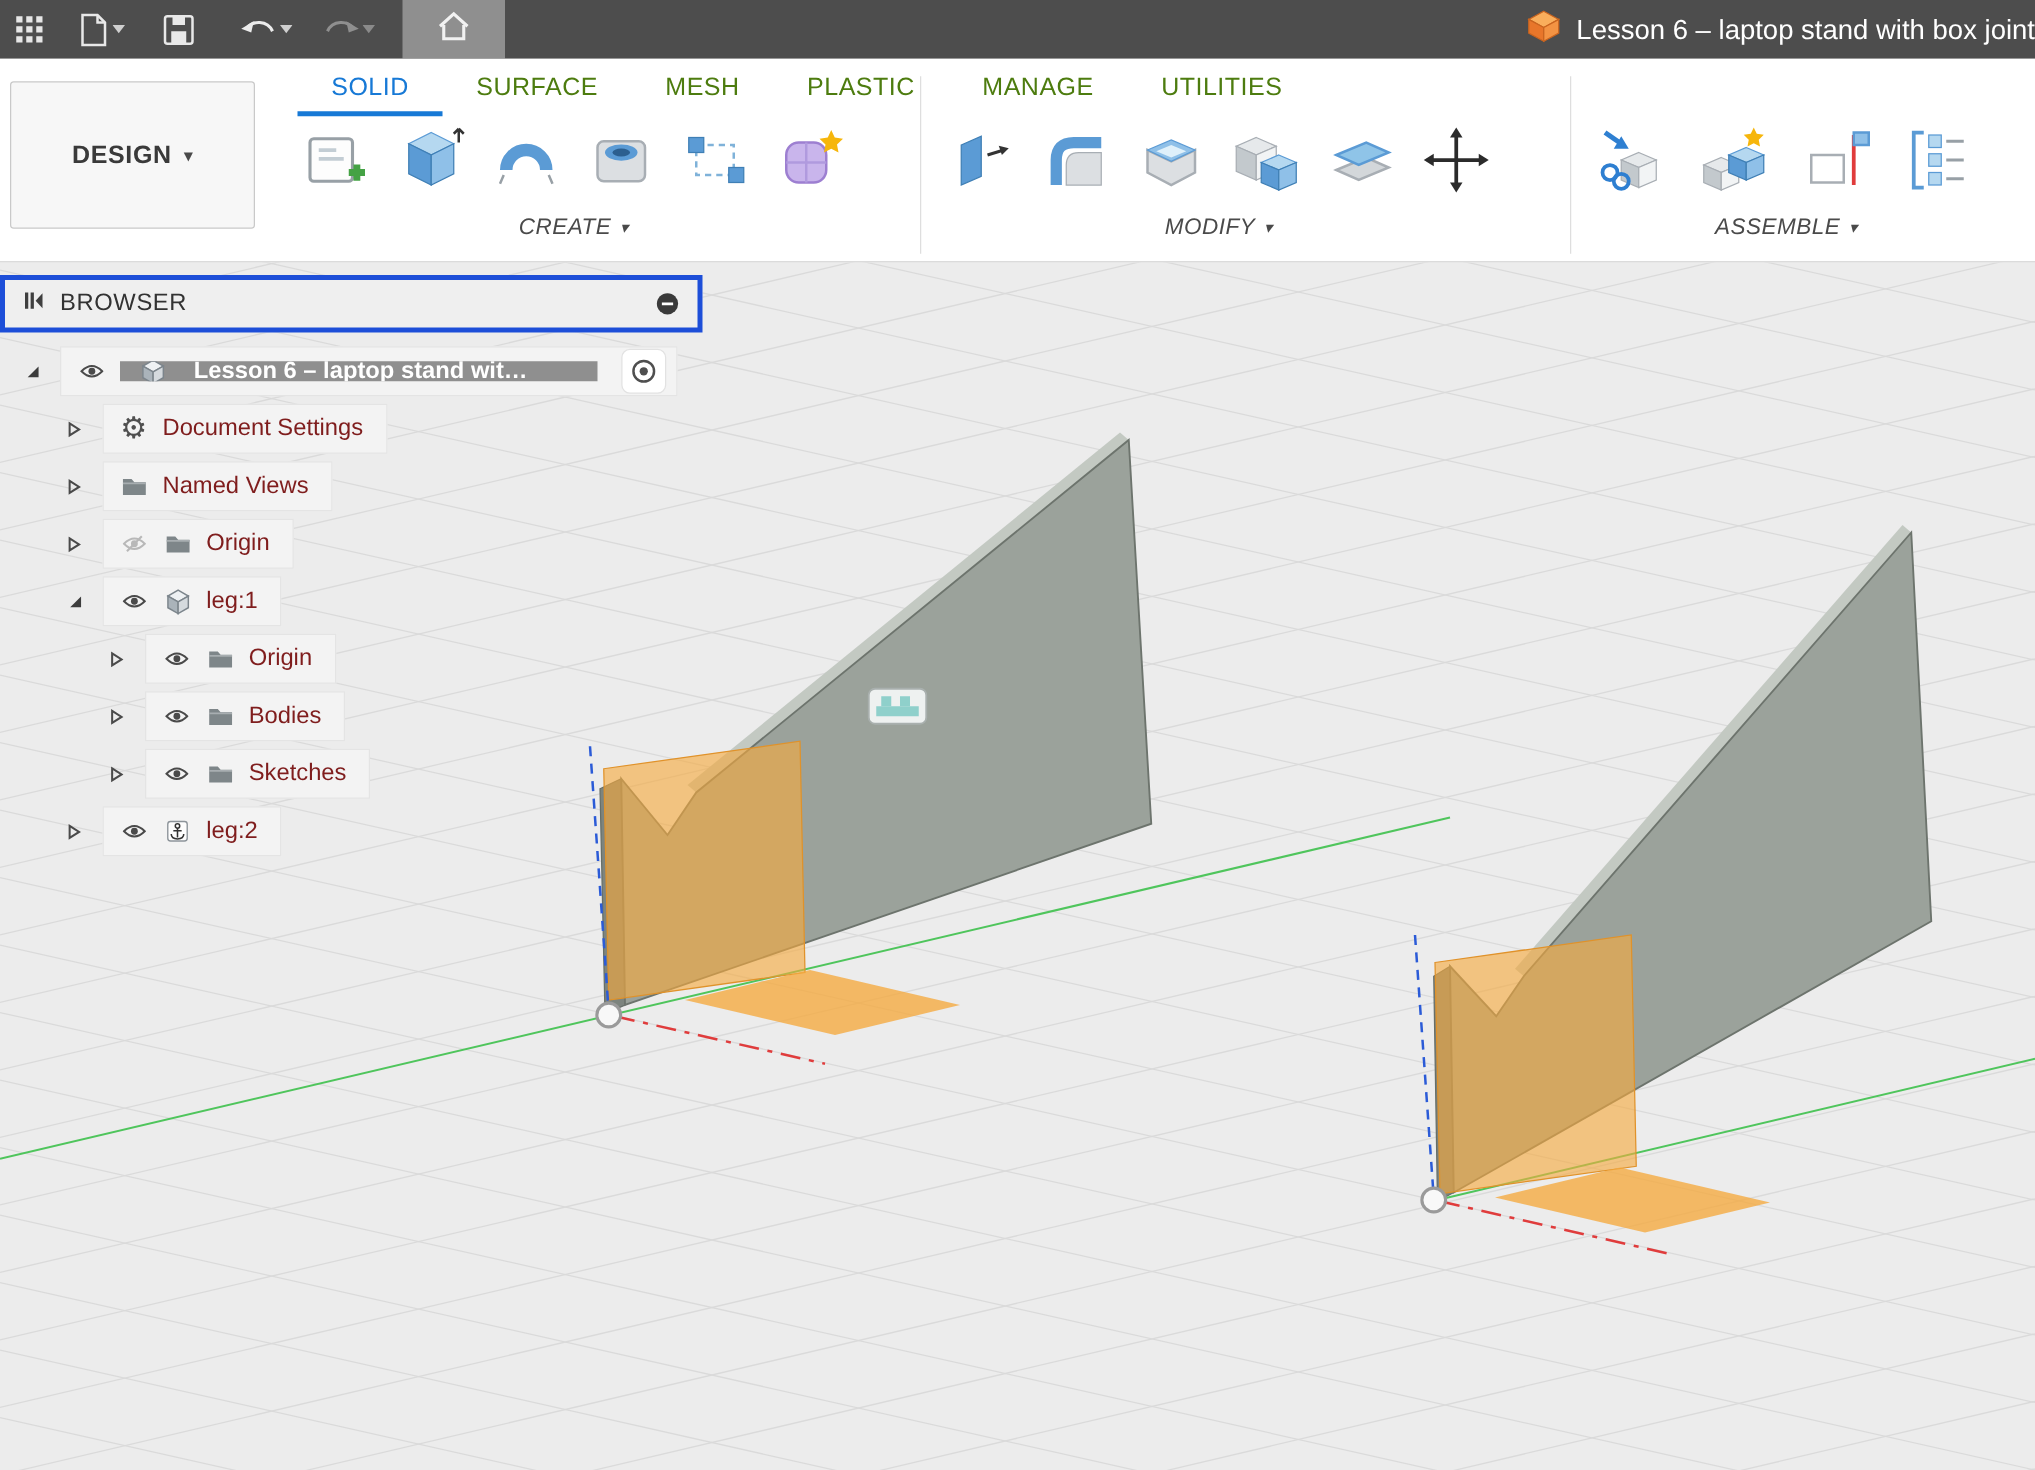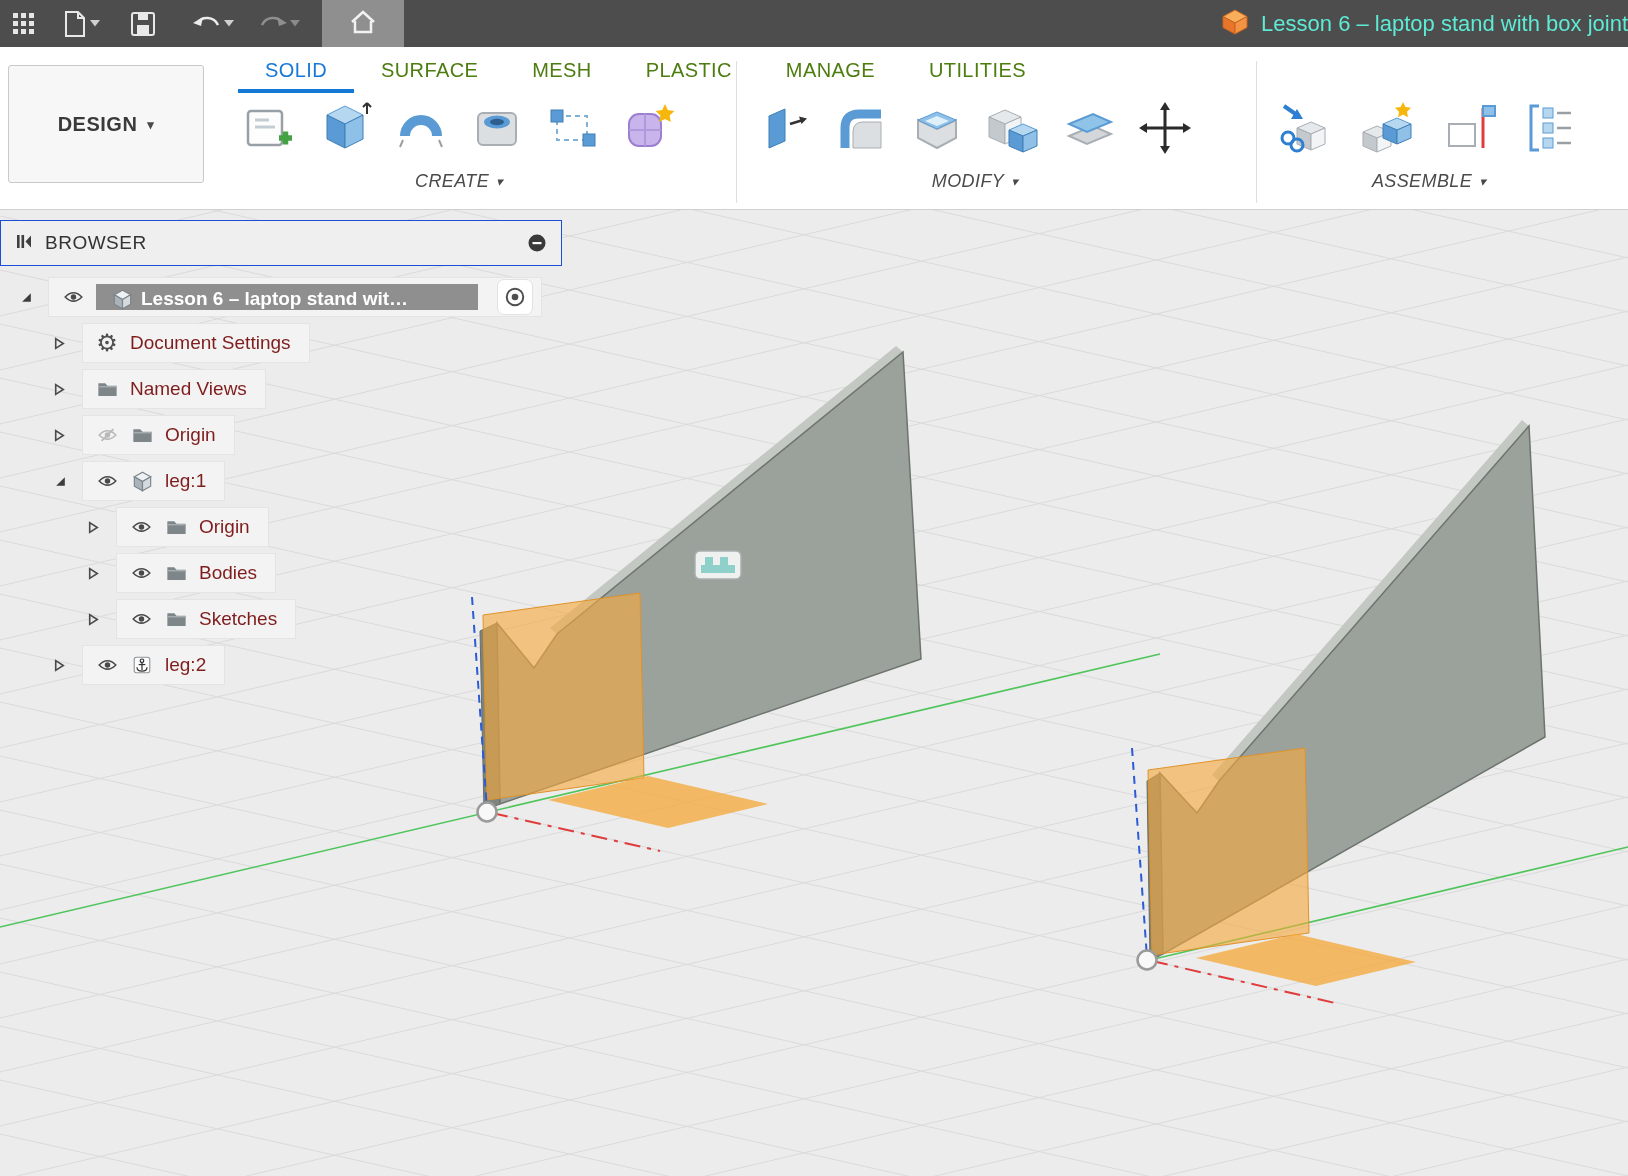--- a/index.html
+++ b/index.html
@@ -7,21 +7,21 @@
   .app { position:relative; width:1628px; height:1176px; overflow:hidden; background:#ececec; }
 
   
   .qat { position:absolute; top:0; left:0; width:100%; height:47px; background:#4d4d4d;
          display:flex; align-items:center; overflow:hidden; }
   .qat-btn { display:flex; align-items:center; justify-content:center; height:47px; padding:0 6px; }
   .qat-caret { margin-left:2px; display:flex; align-items:center; }
   .home-btn { width:82px; height:47px; background:#8f8f8f; display:flex; align-items:center;
               justify-content:center; margin-left:16px; }
   .qat-right { margin-left:auto; display:flex; align-items:center; gap:12px; overflow:hidden; }
-  .doc-title { color:#5eead4; font-size:22px; white-space:nowrap; }
+  .doc-title { color:#ffffff; font-size:22px; white-space:nowrap; }
 
   
   .ribbon { position:absolute; top:47px; left:0; width:100%; height:163px; background:#ffffff;
             border-bottom:1px solid #d0d0d0; }
   .design-btn { position:absolute; left:8px; top:18px; width:196px; height:118px;
                 border:1px solid #c9c9c9; border-radius:3px; background:#f7f7f7;
                 display:flex; align-items:center; justify-content:center; gap:10px;
                 font-size:20px; font-weight:bold; color:#3a3a3a; letter-spacing:.5px; cursor:pointer; }
   .tabs { position:absolute; left:238px; top:4px; display:flex; height:42px; }
   .tab { padding:0 27px; display:flex; align-items:center; font-size:20px; color:#4d7c0f;
@@ -35,34 +35,34 @@
   .divider { position:absolute; top:14px; height:142px; width:1px; background:#dedede; }
   .caret-dark { font-size:13px; color:#4a4a4a; }
 
   
   .viewport { position:absolute; top:210px; left:0; width:1628px; height:966px; background:#ececec; }
   svg.scene { position:absolute; top:0; left:0; width:1628px; height:966px; }
   [data-name="grid-lines"] line { stroke:#dadada; stroke-width:1; }
 
   
   .browser { position:absolute; left:0; top:10px; width:562px; }
-  .b-header { height:46px; background:#efefef; border:1px solid #1d4ed8; display:flex;
+  .b-header { height:46px; background:#efefef; border:4px solid #1d4ed8; display:flex;
               align-items:center; padding:0 14px; }
   .b-title { font-size:19px; color:#333; margin-left:12px; letter-spacing:.5px; }
   .b-min { margin-left:auto; display:flex; cursor:pointer; }
   .b-rows { margin-top:11px; }
   .trow { display:flex; align-items:center; height:40px; margin-bottom:6px; }
   .lvl0 { padding-left:20px; } .lvl1 { padding-left:54px; } .lvl2 { padding-left:88px; }
   .exp { width:28px; display:flex; align-items:center; cursor:pointer; }
   .chip { display:inline-flex; align-items:center; height:40px; background:#f3f3f3;
           border:1px solid #e4e4e4; padding:0 18px 0 12px; gap:11px; cursor:pointer; }
   .tlabel { font-size:19px; color:#7f1d1d; white-space:nowrap; }
   .vis, .ticon { display:flex; width:24px; justify-content:center; }
   .root-chip { padding-right:8px; }
-  .sel { display:inline-flex; align-items:flex-end; gap:7px; background:#8f8f8f; height:26px;
+  .sel { display:inline-flex; align-items:center; gap:21px; background:#8f8f8f; height:16px;
          padding:0 14px; width:382px; overflow:hidden; }
   .sel .tlabel { color:#fff; font-weight:bold; overflow:hidden; text-overflow:ellipsis; }
   .radio-chip { margin-left:8px; width:36px; height:36px; background:#fff; border:1px solid #e2e2e2;
                 border-radius:7px; display:flex; align-items:center; justify-content:center; cursor:pointer; }
   .gear-glyph { font-size:24px; color:#4f4f4f; line-height:1; }
 </style>
 </head>
 <body>
 
 <div class="app" data-name="fusion-app-window">

